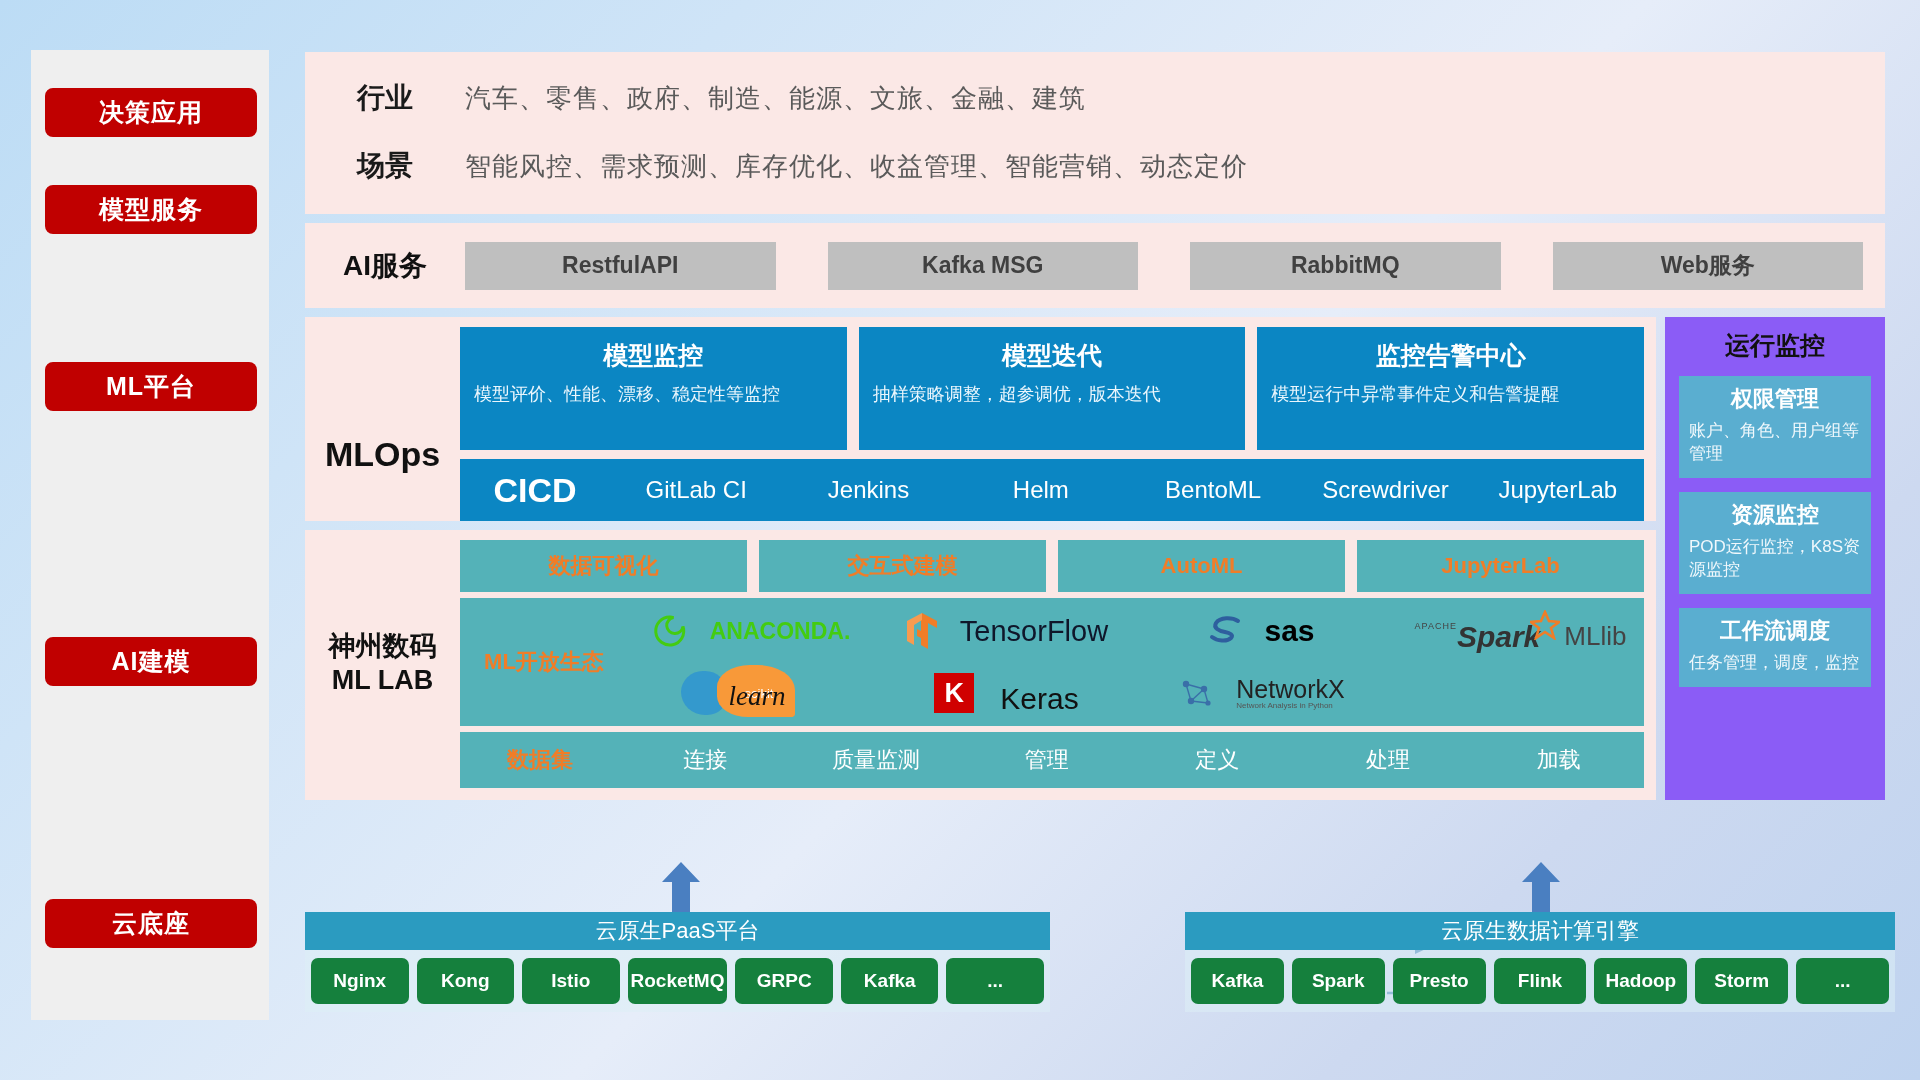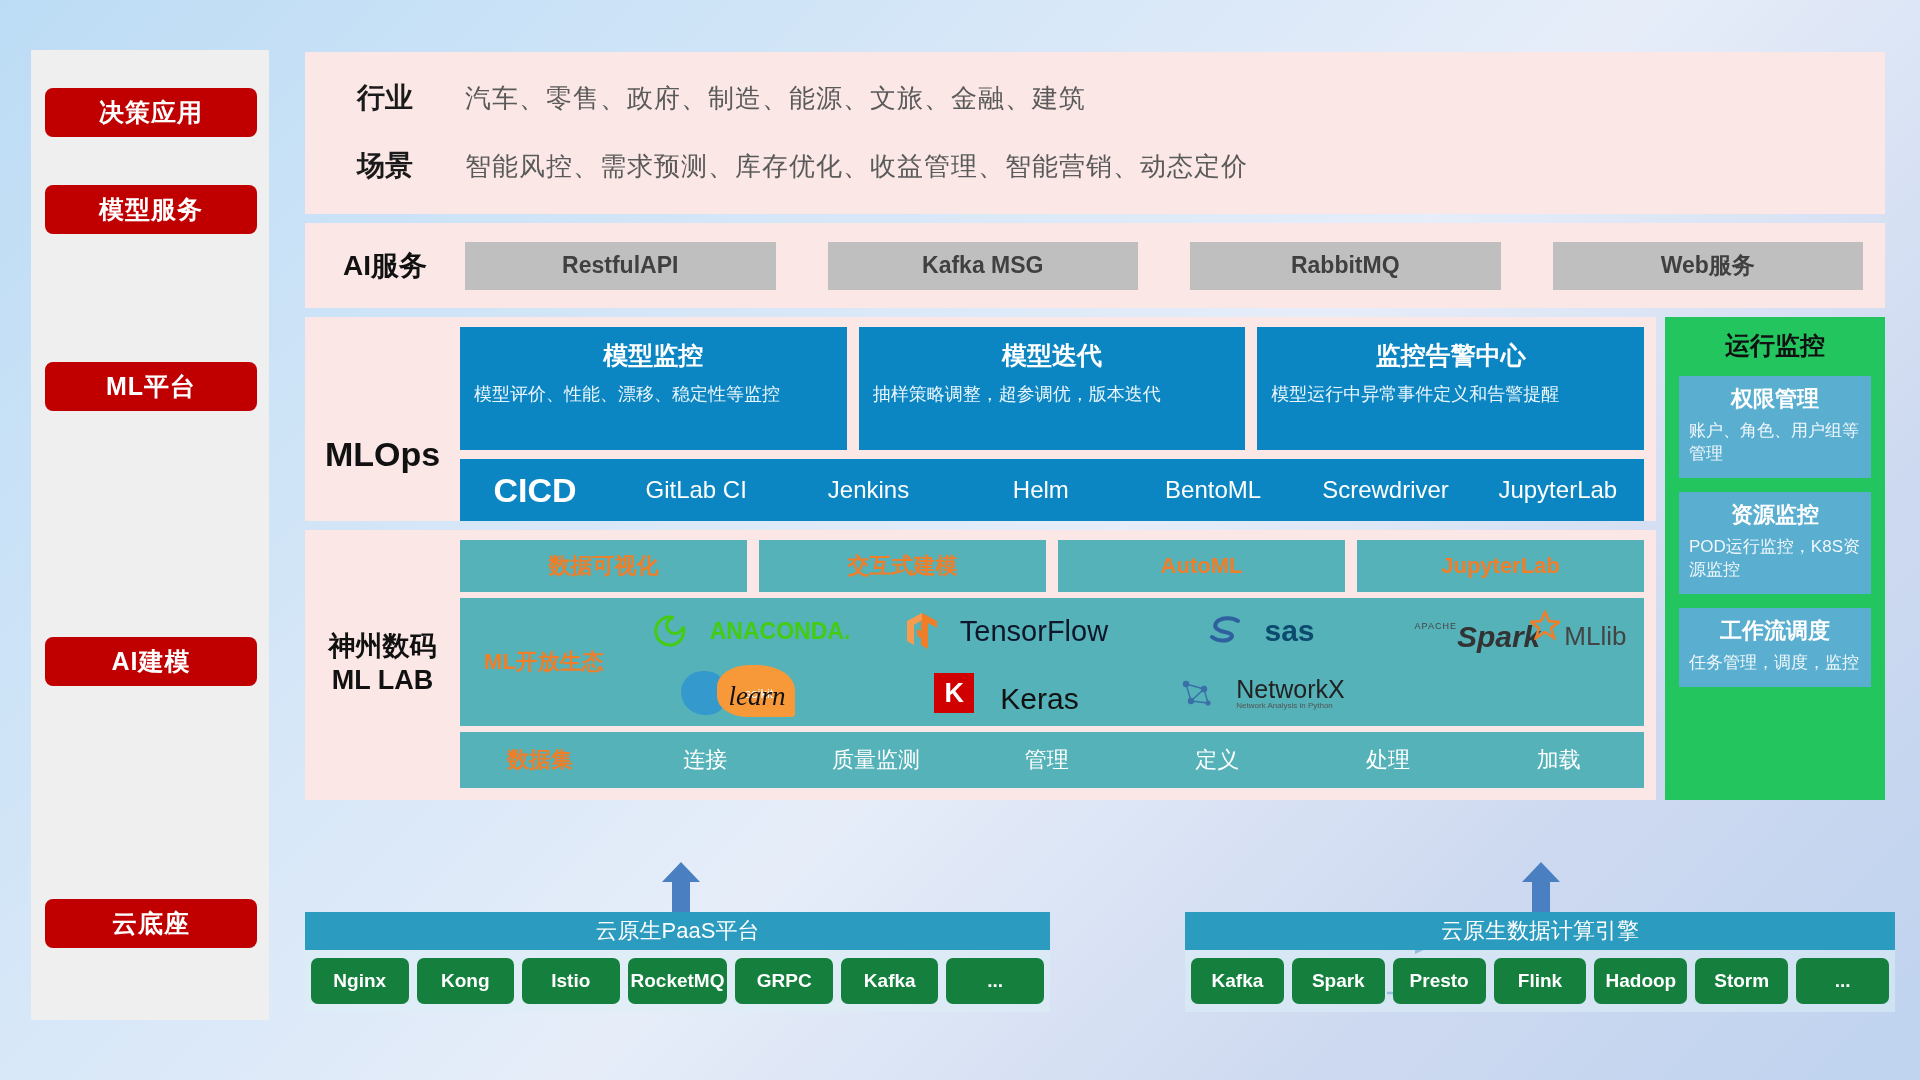--- a/index.html
+++ b/index.html
@@ -48,21 +48,21 @@
   .svc-list { display: flex; flex: 1; gap: 52px; padding-right: 22px; }
   .svc-chip {
     flex: 1; height: 48px; background: #bfbfbf; color: #404040;
     display: flex; align-items: center; justify-content: center;
     font-size: 23px; font-weight: bold;
   }
 
   
   .mid-wrap { display: flex; gap: 9px; margin-top: 9px; }
   .mid-left { width: 1351px; }
-  .mid-right { width: 220px; background:#22c55e; padding: 12px 14px 14px 14px; }
+  .mid-right { width: 220px; background:#8b5cf6; padding: 12px 14px 14px 14px; }
 
   
   #band-mlops { display: flex; padding: 10px 0 0 0; }
   #band-mlops .lbl {
     width: 155px; flex: 0 0 155px; display: flex; align-items: center; justify-content: center;
     font-size: 34px; font-weight: bold; color: #111; padding-top: 60px;
   }
   .mlops-right { flex: 1; padding-right: 12px; }
   .mlops-cards { display: flex; gap: 12px; }
   .mlops-card {
@@ -238,21 +238,21 @@
                     <polygon points="12,18 20,22 20,29 12,25" fill="#f07d28"></polygon>
                   </svg>
                   <span style="color:#0f172a;font-size:29px;margin-left:2px;">TensorFlow</span>
                 </div>
 
 
                 <div class="logo-cell">
                   <svg width="36" height="34" viewBox="0 0 36 34">
                     <path d="M30 7c-6-4-18-4-22 2-3 5 3 8 9 9 5 1 9 3 6 6-4 4-14 3-19-1" fill="none" stroke="#2e5f9e" stroke-width="4" stroke-linecap="round"></path>
                   </svg>
-                  <span style="color:#0c4a6e;font-size:30px;font-weight:bold;margin-left:1px;">sas</span>
+                  <span style="color:#000000;font-size:30px;font-weight:bold;margin-left:1px;">sas</span>
                 </div>
 
                 <div class="logo-cell">
                   <div style="display:flex;align-items:flex-end;">
                     <div style="display:flex;align-items:flex-start;line-height:1;justify-content:flex-end;">
                       <span style="font-size:9px;color:#444;letter-spacing:1px;margin-left:8px;">APACHE</span>
                       <span style="font-size:30px;color:#333;font-style:italic;font-weight:bold;">Spark</span>
                     </div>
                     <svg width="30" height="30" viewBox="0 0 30 30" style="margin-left:-10px;margin-bottom:12px;">
                       <polygon points="15,2 19,11 29,12 21,18 24,28 15,22 6,28 9,18 1,12 11,11" fill="none" stroke="#f07d28" stroke-width="2.6"></polygon>

